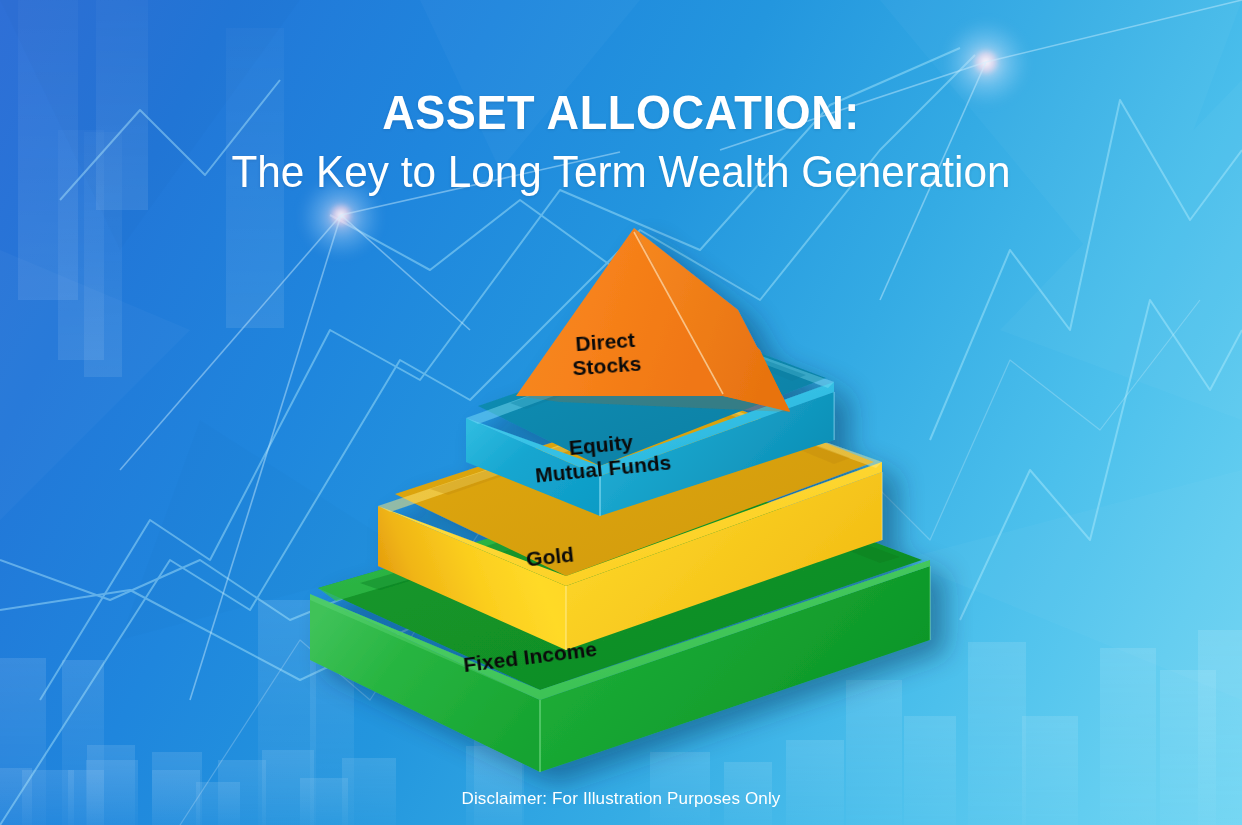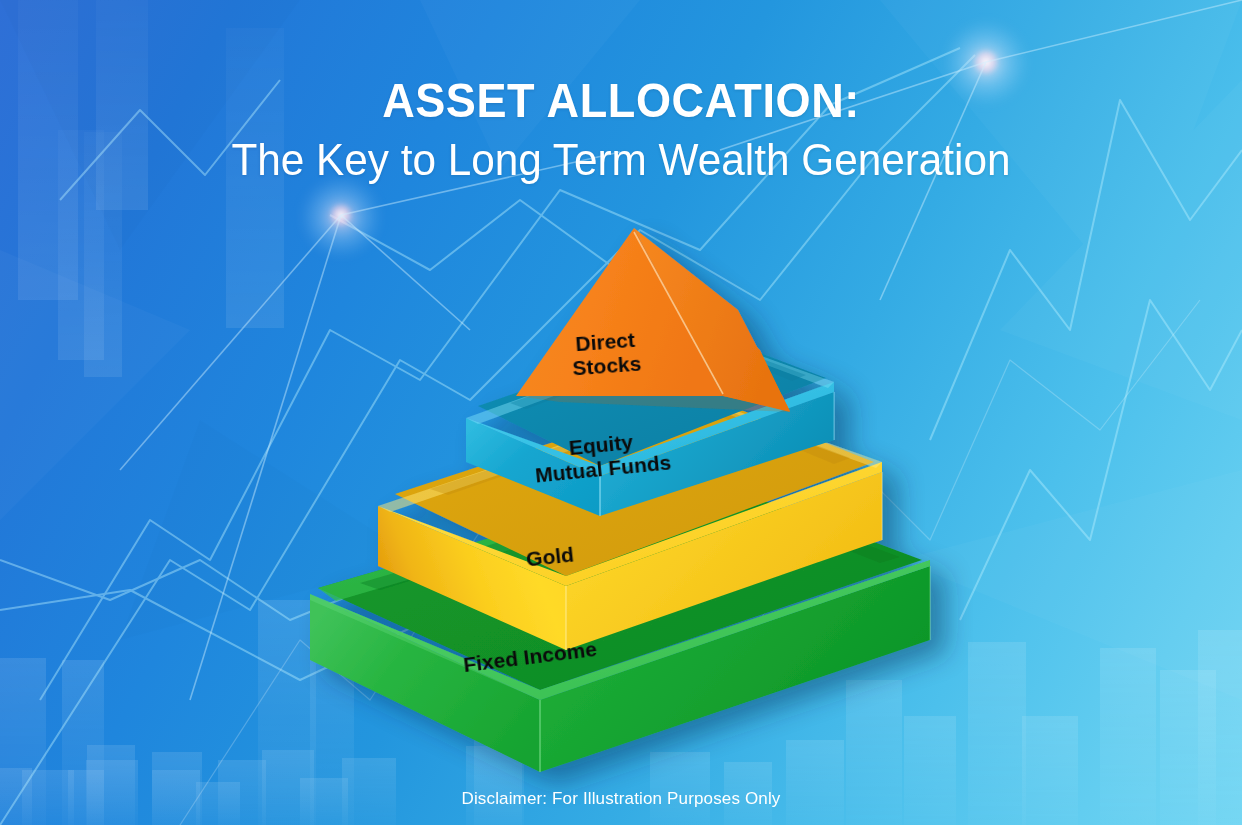--- a/index.html
+++ b/index.html
@@ -52,21 +52,21 @@
     position: absolute;
     border-radius: 50%;
     pointer-events: none;
     filter: blur(2px);
   }
 
   
   #header-block {
     position: absolute;
     left: 0;
-    top: 74px;
+    top: 86px;
     width: 1242px;
     text-align: center;
     z-index: 40;
   }
   #title-main {
     display: block;
     color: #ffffff;
     font-family: "Liberation Sans", sans-serif;
     font-size: 49px;
     font-weight: bold;

